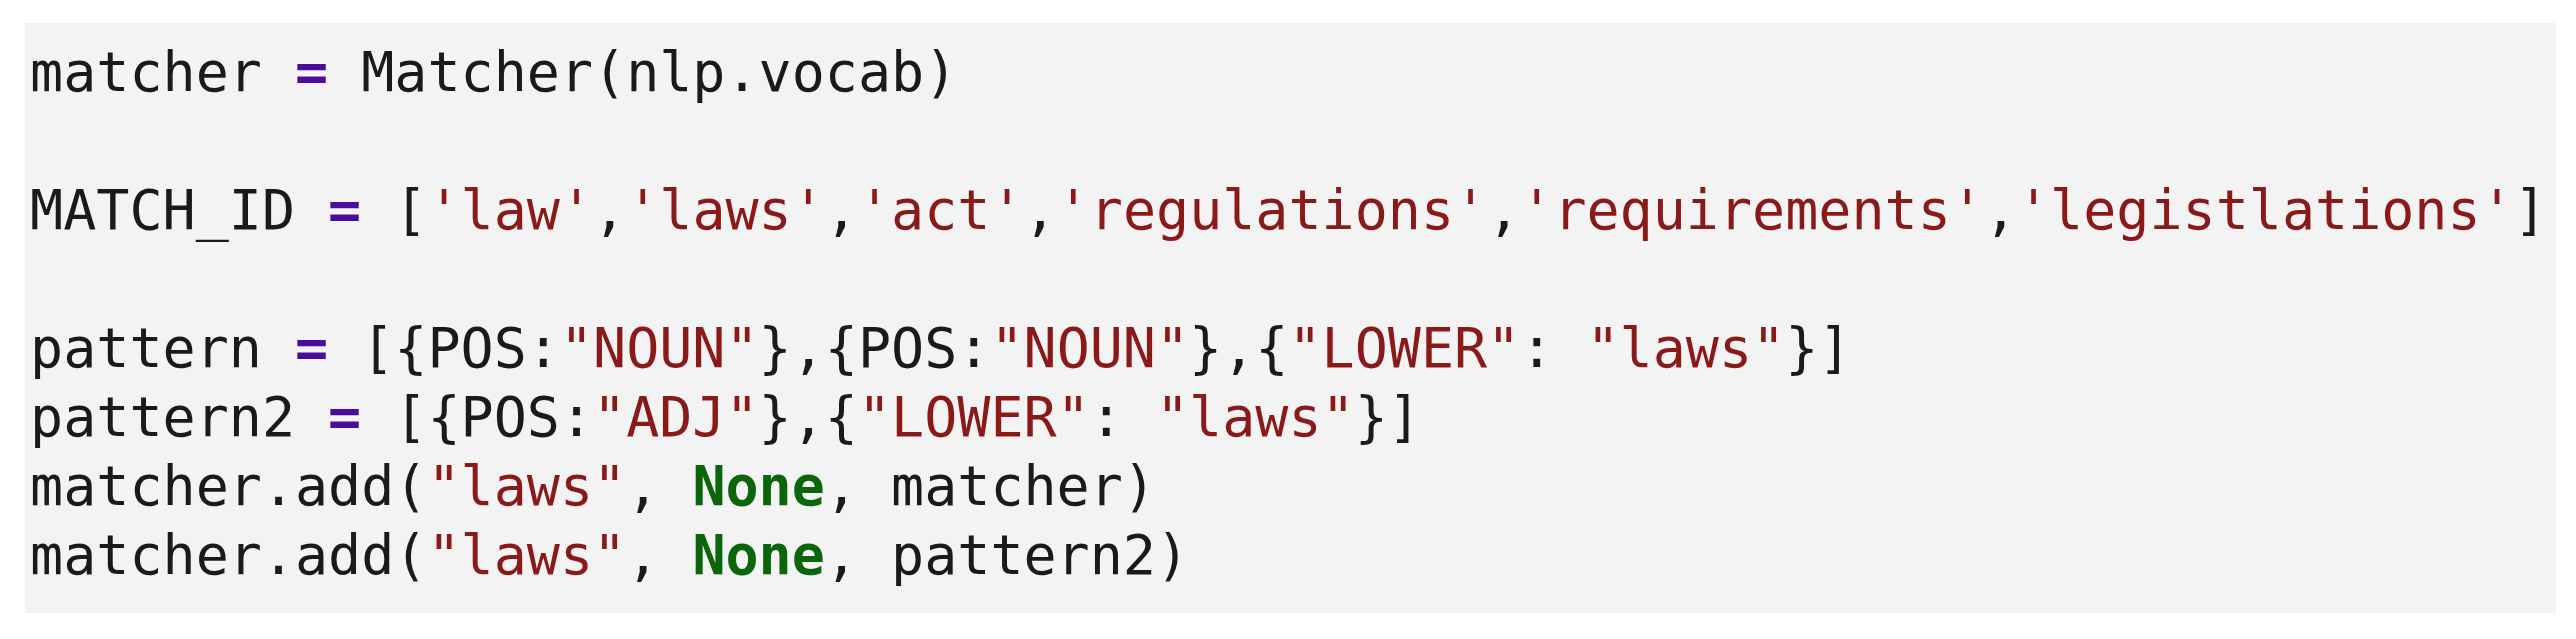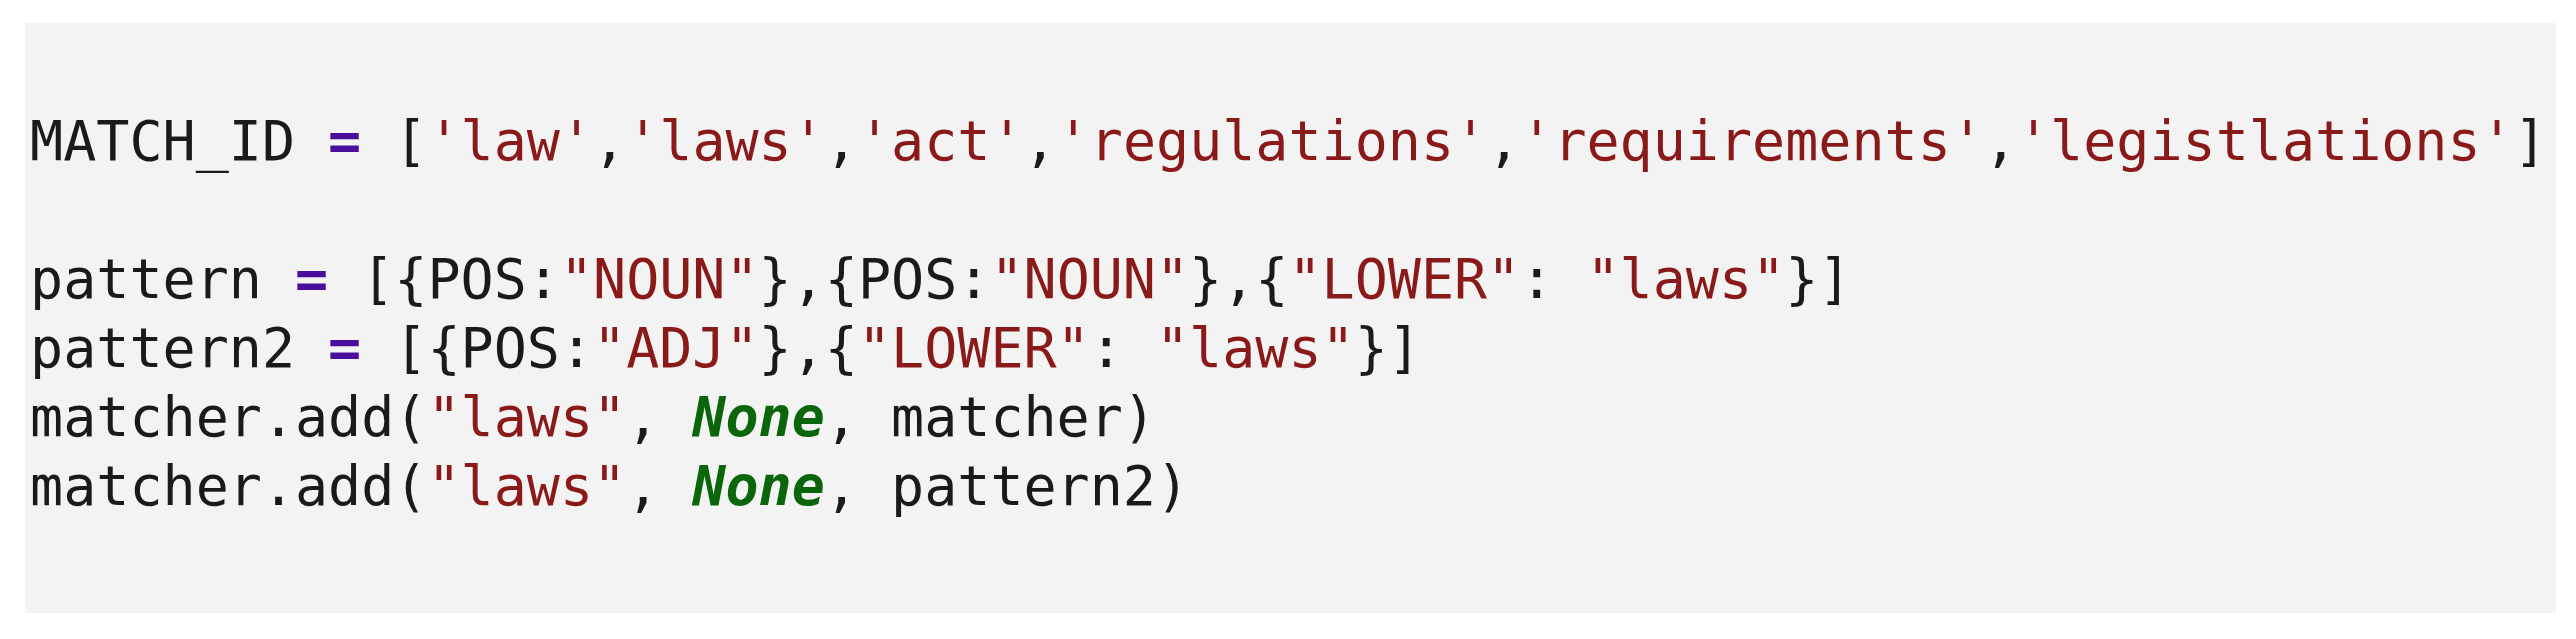--- a/index.html
+++ b/index.html
@@ -27,26 +27,27 @@
     white-space: pre;
     font-size: 55px;
     line-height: 69px;
     height: 69px;
     color: var(--c-default, #1a1a1a);
     letter-spacing: 0;
   }
   .tok-default  { color: var(--c-default, #1a1a1a); }
   .tok-operator { color: var(--c-operator, #4a0d9c); font-weight: bold; }
   .tok-string   { color: var(--c-string, #8a1a1a); }
-  .tok-keyword  { color: var(--c-keyword, #0b660b); font-weight: bold; font-style: italic; }
+  .tok-keyword  { color: var(--c-keyword, #0b660b); font-weight: bold; }
 </style>
 </head>
 <body style="background: rgb(255, 255, 255);">
 
 <div class="code-cell" id="code-cell">
+    <div class="code-line"><span class="tok-default">matcher </span><span class="tok-operator">=</span><span class="tok-default"> Matcher(nlp.vocab)</span></div>
     <div class="code-line">&nbsp;</div>
     <div class="code-line"><span class="tok-default">MATCH_ID </span><span class="tok-operator">=</span><span class="tok-default"> [</span><span class="tok-string">'law'</span><span class="tok-default">,</span><span class="tok-string">'laws'</span><span class="tok-default">,</span><span class="tok-string">'act'</span><span class="tok-default">,</span><span class="tok-string">'regulations'</span><span class="tok-default">,</span><span class="tok-string">'requirements'</span><span class="tok-default">,</span><span class="tok-string">'legistlations'</span><span class="tok-default">]</span></div>
     <div class="code-line">&nbsp;</div>
     <div class="code-line"><span class="tok-default">pattern </span><span class="tok-operator">=</span><span class="tok-default"> [{POS:</span><span class="tok-string">"NOUN"</span><span class="tok-default">},{POS:</span><span class="tok-string">"NOUN"</span><span class="tok-default">},{</span><span class="tok-string">"LOWER"</span><span class="tok-default">: </span><span class="tok-string">"laws"</span><span class="tok-default">}]</span></div>
     <div class="code-line"><span class="tok-default">pattern2 </span><span class="tok-operator">=</span><span class="tok-default"> [{POS:</span><span class="tok-string">"ADJ"</span><span class="tok-default">},{</span><span class="tok-string">"LOWER"</span><span class="tok-default">: </span><span class="tok-string">"laws"</span><span class="tok-default">}]</span></div>
     <div class="code-line"><span class="tok-default">matcher.add(</span><span class="tok-string">"laws"</span><span class="tok-default">, </span><span class="tok-keyword">None</span><span class="tok-default">, matcher)</span></div>
     <div class="code-line"><span class="tok-default">matcher.add(</span><span class="tok-string">"laws"</span><span class="tok-default">, </span><span class="tok-keyword">None</span><span class="tok-default">, pattern2)</span></div>
   </div>
 
 

